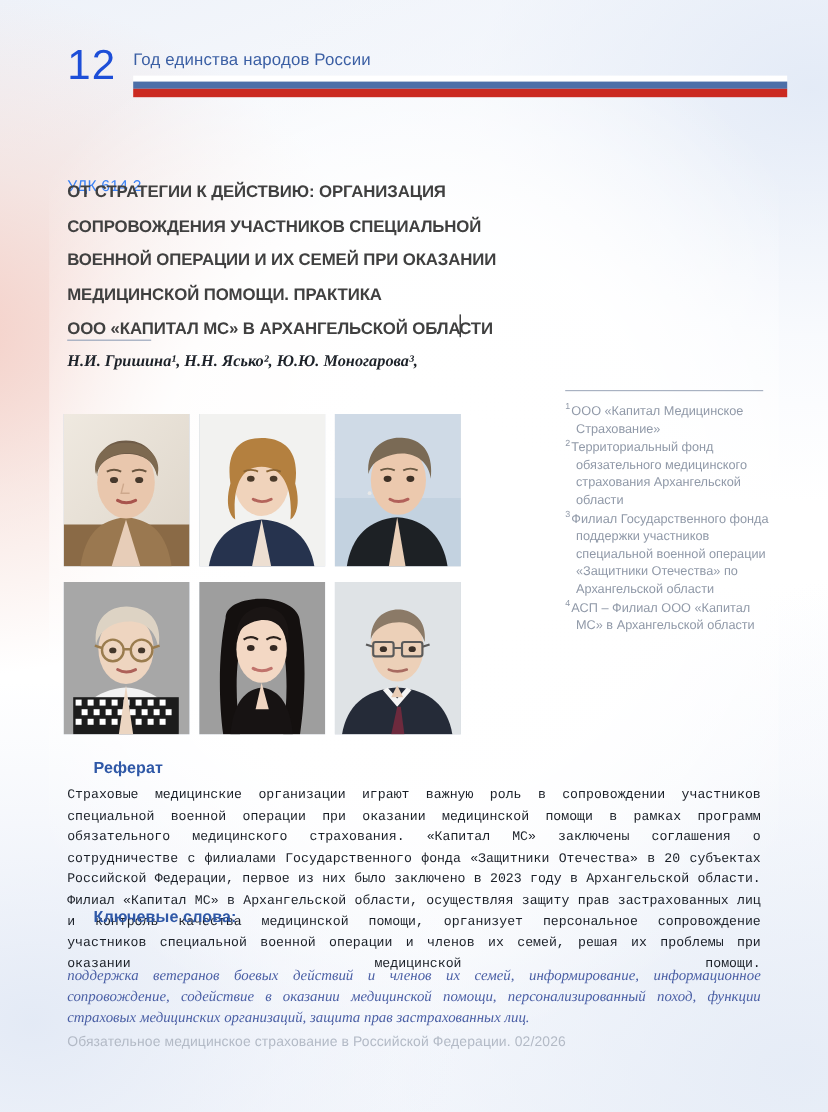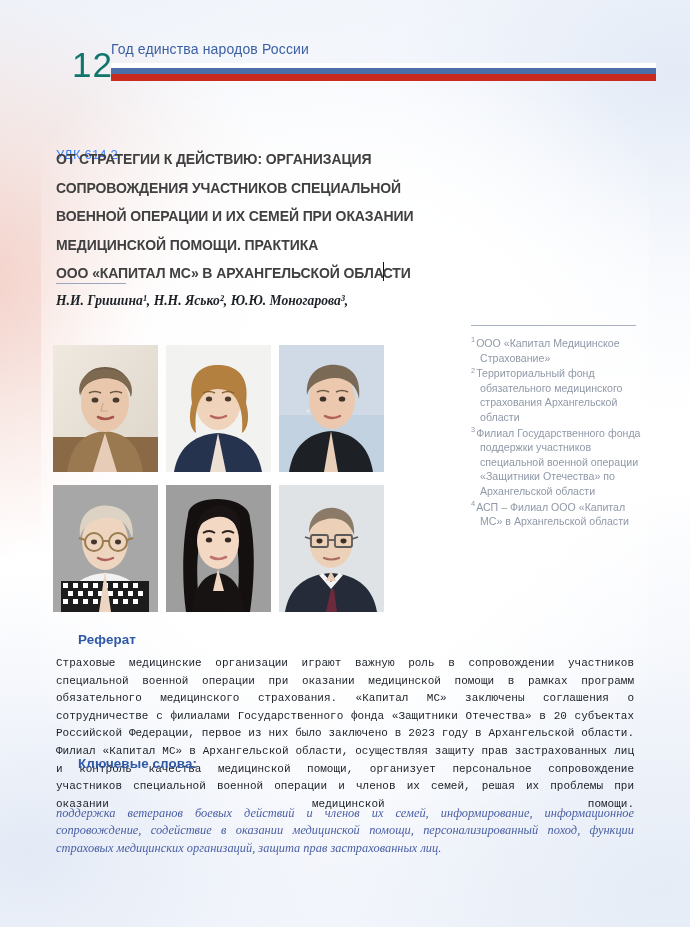--- a/index.html
+++ b/index.html
@@ -47,28 +47,27 @@
   
   .runhead {
     position: absolute;
     left: 56px;
     top: 36px;
     right: 35px;
     height: 52px;
   }
   .folio {
     position: absolute;
-    left: 16px;
+    left: 0;
     top: 0;
     font-size: 35px;
     line-height: 38px;
     letter-spacing: 1px;
-    color: #0f766e;
+    color: #1d4ed8;
     font-weight: 400;
-    margin-top: 10px;
   }
   .runhead-title {
     position: absolute;
     left: 55px;
     top: 6px;
     font-size: 14px;
     line-height: 14px;
     color: #3b5fa4;
     letter-spacing: 0.15px;
   }
@@ -430,14 +429,15 @@
     <span class="affil"><sup>3</sup><span>Филиал Государственного фонда поддержки участников специальной военной операции «Защитники Отечества» по Архангельской области</span></span>
     <span class="affil"><sup>4</sup><span>АСП – Филиал ООО «Капитал МС» в Архангельской области</span></span>
   </div>
 
   <div class="sec-head abstract-head">Реферат</div>
   <div class="abstract">Страховые медицинские организации играют важную роль в сопровождении участников специальной военной операции при оказании медицинской помощи в рамках программ обязательного медицинского страхования. «Капитал МС» заключены соглашения о сотрудничестве с филиалами Государственного фонда «Защитники Отечества» в 20 субъектах Российской Федерации, первое из них было заключено в 2023 году в Архангельской области. Филиал «Капитал МС» в Архангельской области, осуществляя защиту прав застрахованных лиц и контроль качества медицинской помощи, организует персональное сопровождение участников специальной военной операции и членов их семей, решая их проблемы при оказании медицинской помощи.</div>
 
   <div class="sec-head kw-head">Ключевые слова:</div>
   <div class="keywords">поддержка ветеранов боевых действий и членов их семей, информирование, информационное сопровождение, содействие в оказании медицинской помощи, персонализированный поход, функции страховых медицинских организаций, защита прав застрахованных лиц.</div>
 
+  <div class="footer">Обязательное медицинское страхование в Российской Федерации.  02/2026</div>
 
 </div>
 
 </body></html>

